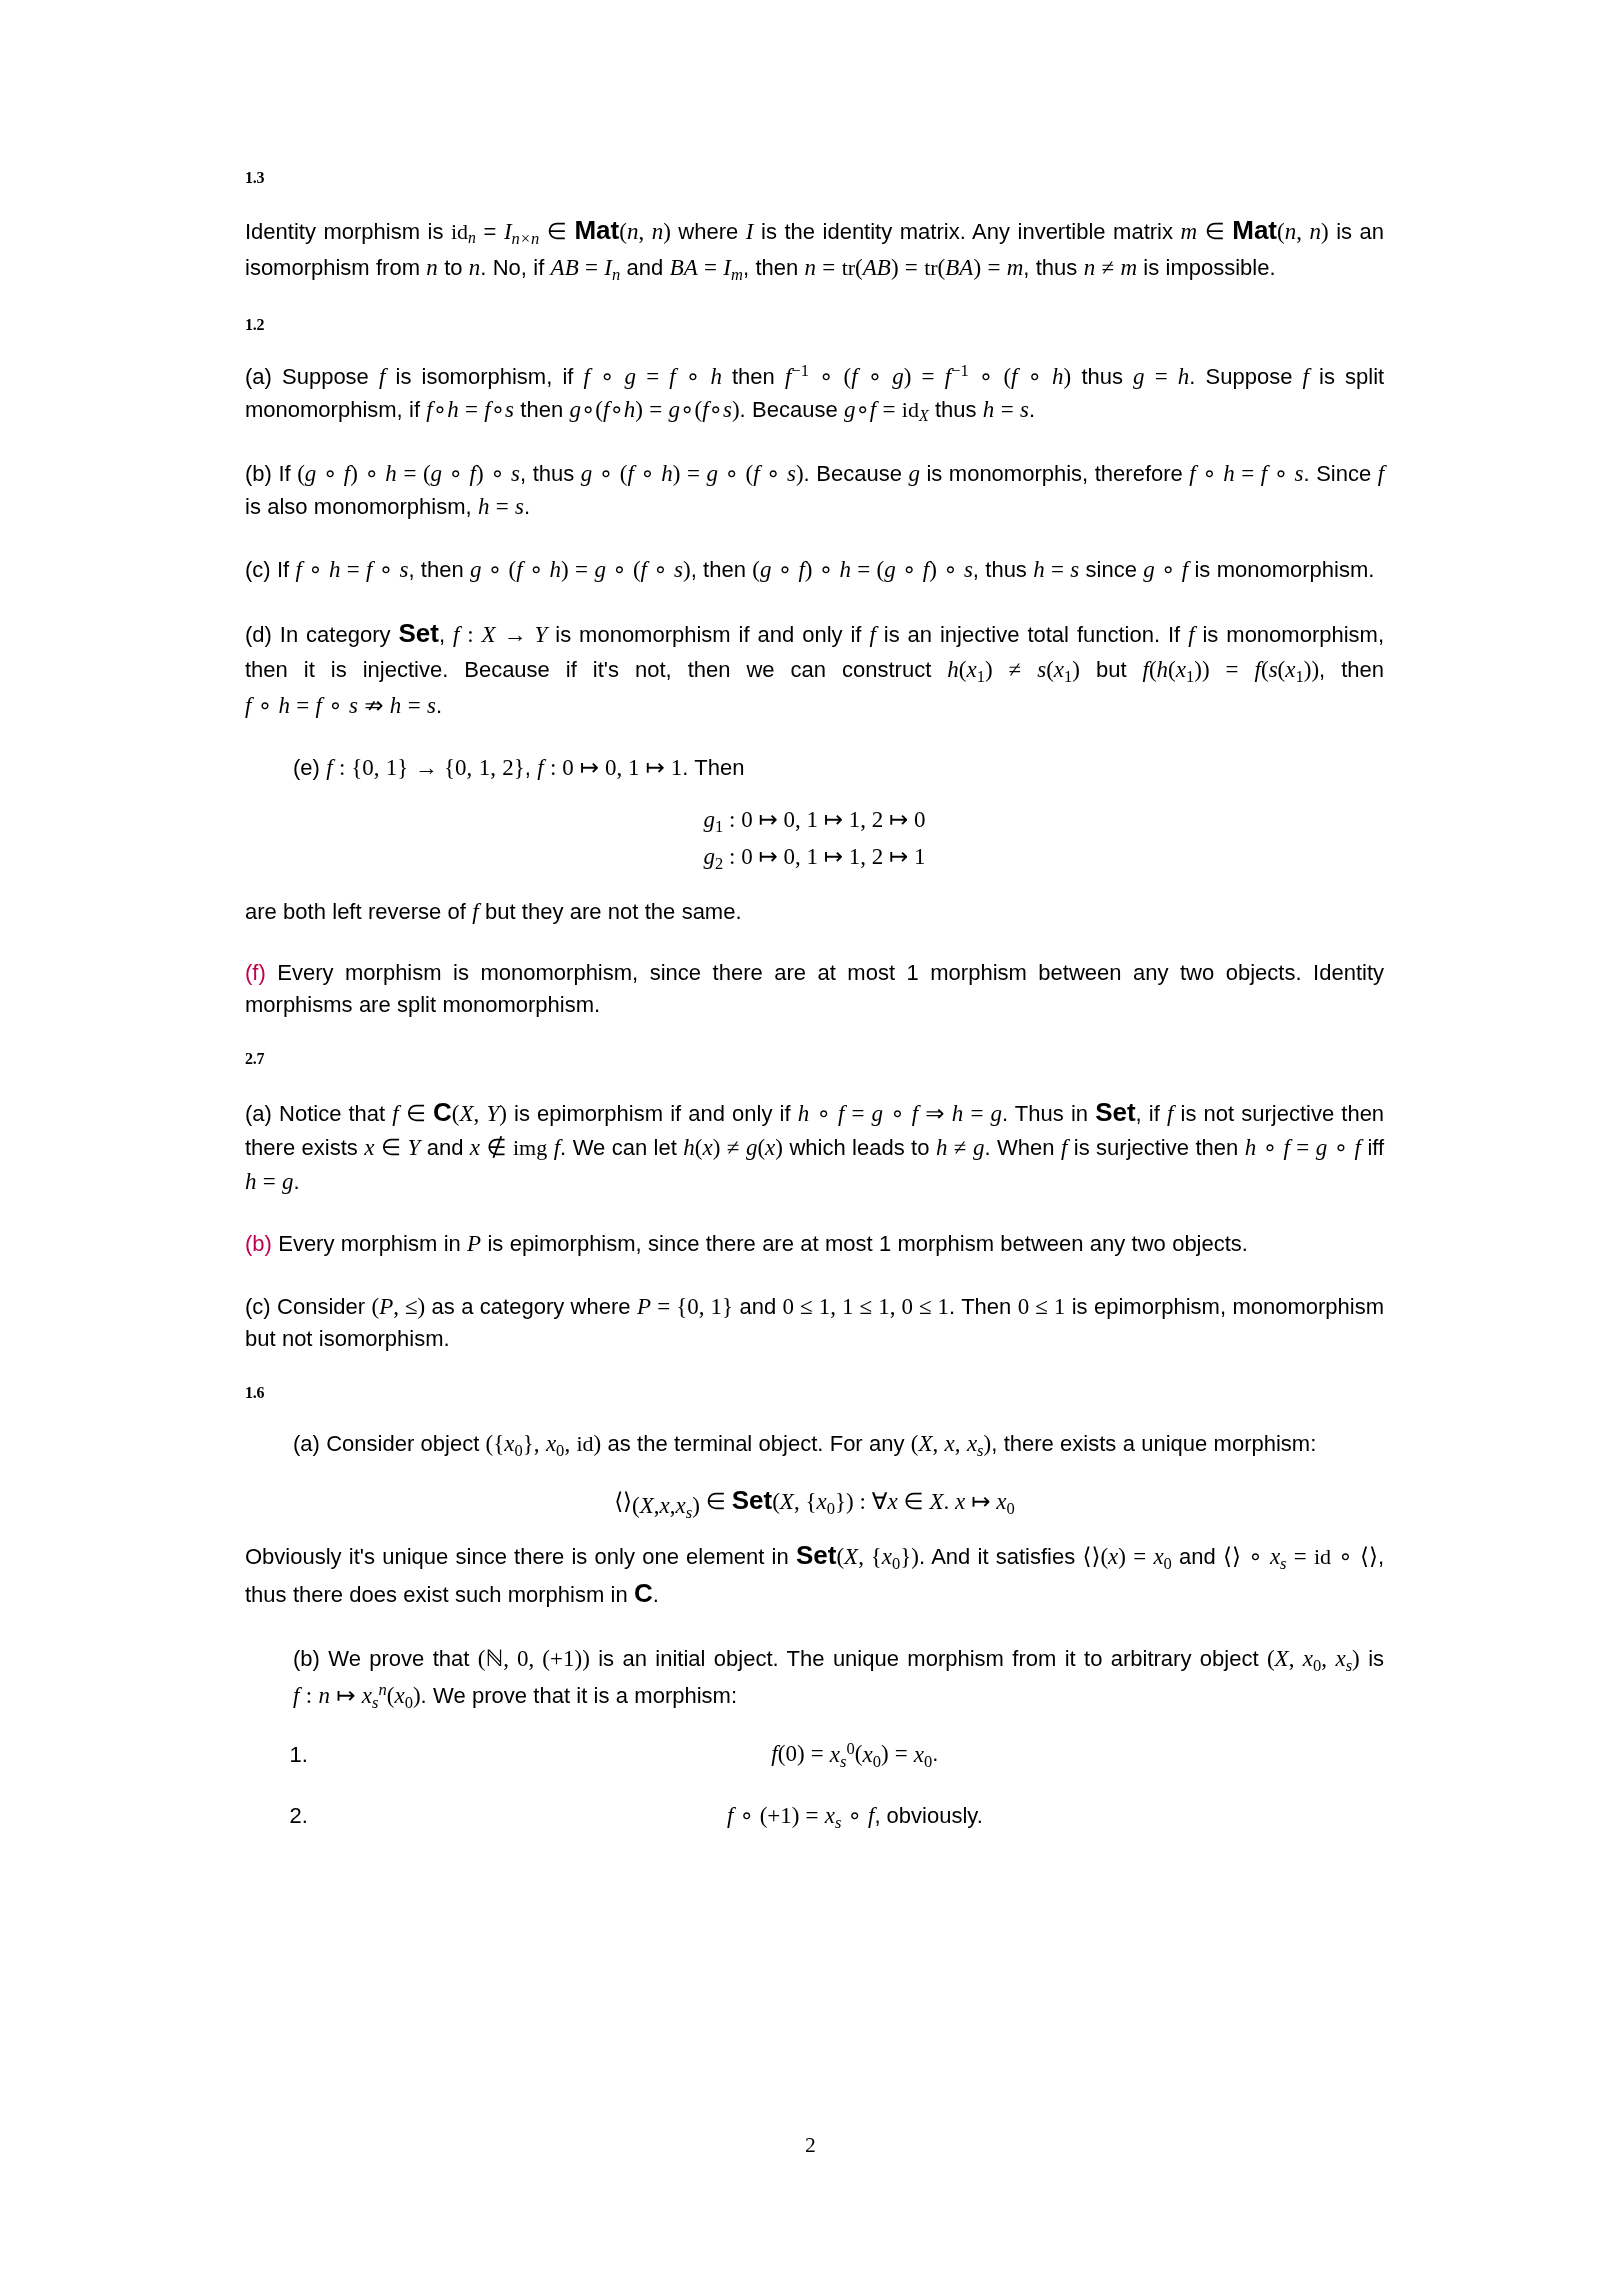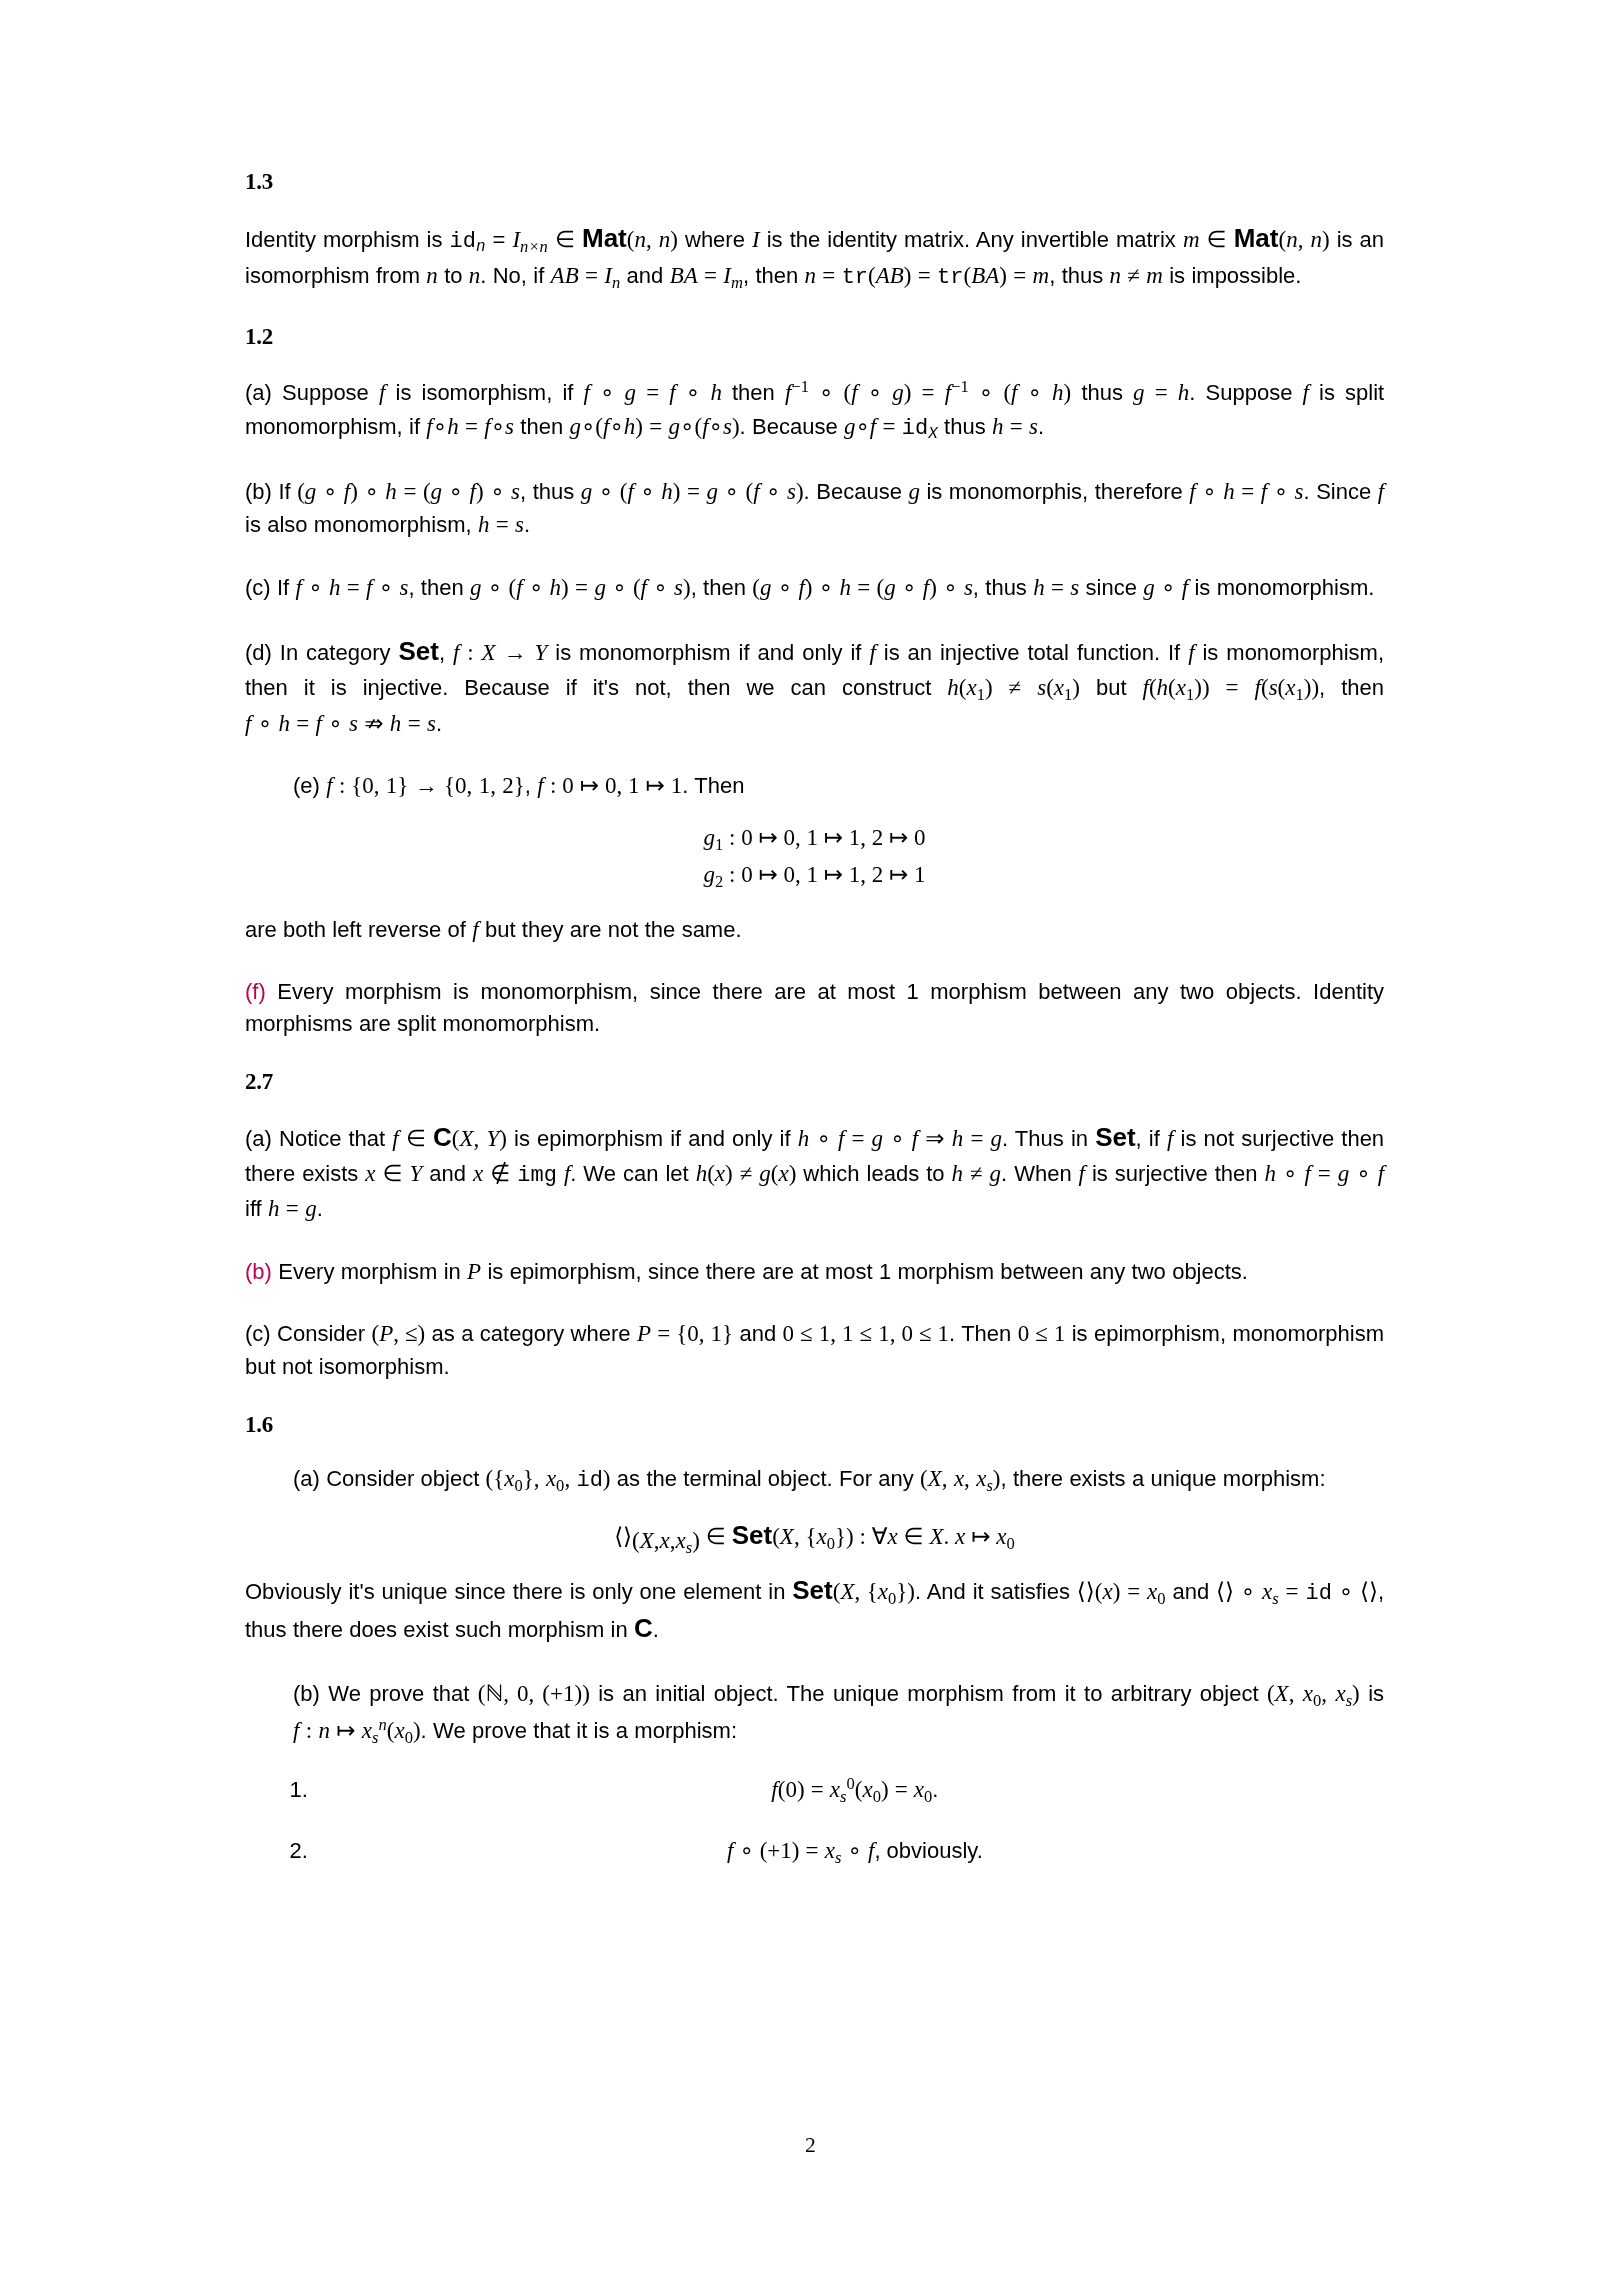--- a/index.html
+++ b/index.html
@@ -19,21 +19,21 @@
   }
   .content {
     position: absolute;
     left: 245px;
     top: 169px;
     width: 1139px;
   }
   h2.sec {
     font-family: "Liberation Serif", serif;
     font-weight: bold;
-    font-size: 23px;
+    font-size: 16px;
     margin: 0 0 25.5px 0;
     letter-spacing: -0.2px;
     line-height: 1.1;
   }
   .sec-gap { margin-top: 45px; }
   p.para {
     font-size: 22px;
     line-height: 1.455;
     margin: 0 0 29px 0;
     text-align: justify;
@@ -46,21 +46,21 @@
     font-family: "Liberation Serif", serif;
     font-style: italic;
     font-size: 23px;
   }
   .mr {
     font-family: "Liberation Serif", serif;
     font-style: normal;
     font-size: 23px;
   }
   .mop {
-    font-family: Liberation Mono, monospace;
+    font-family: Liberation Serif, serif;
     font-style: normal;
     font-size: 22px;
   }
   .bb {
     font-family: "Liberation Serif", serif;
     font-style: normal;
     font-size: 23px;
   }
   .cat {
     font-family: "Liberation Sans", sans-serif;

